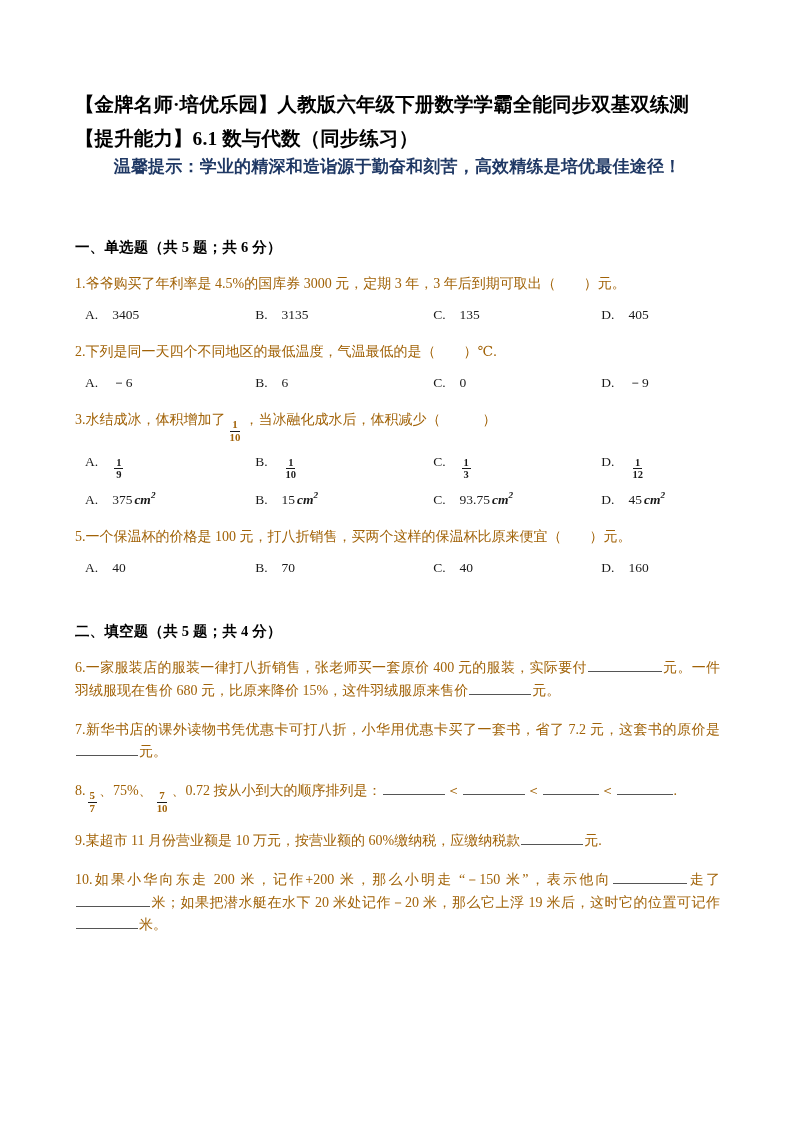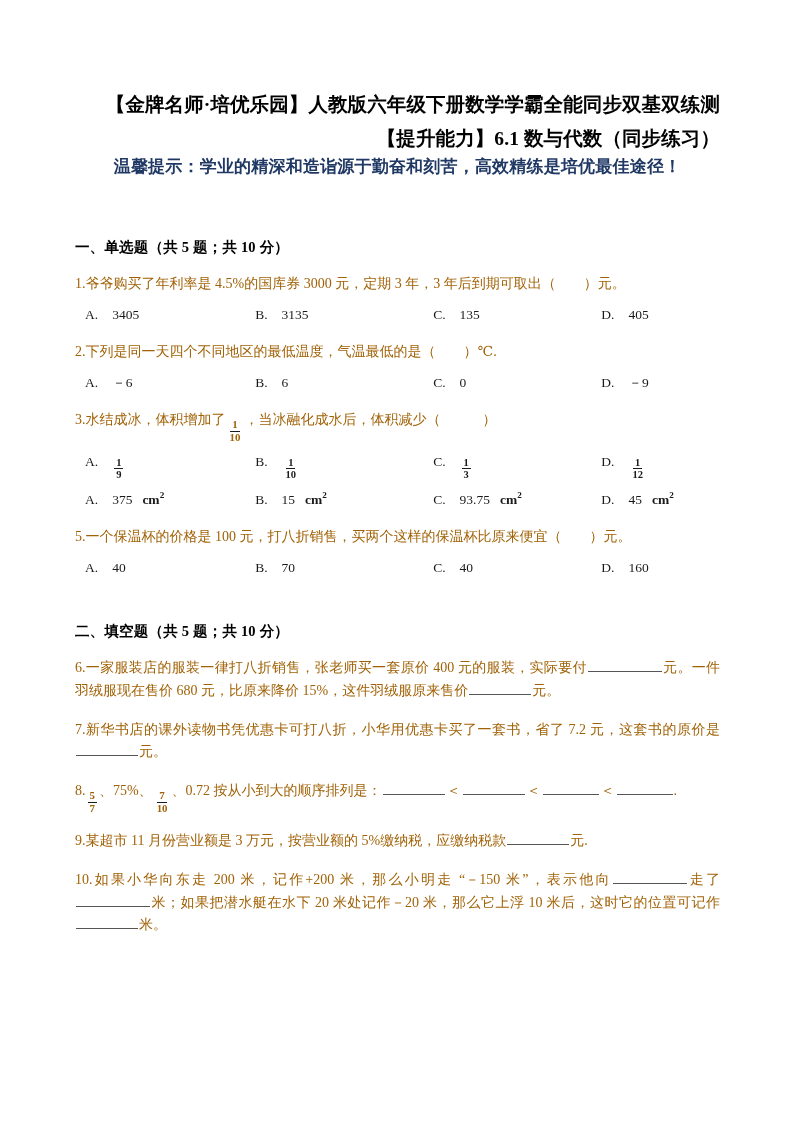--- a/index.html
+++ b/index.html
@@ -21,21 +21,21 @@
   }
   .content {
     position: absolute;
     left: 75px;
     top: 88px;
     width: 645px;
   }
 
   
   .doc-title {
-    text-align: right;
+    text-align: left;
     font-size: 19.5px;
     font-weight: bold;
     line-height: 1.72;
     letter-spacing: 0.1px;
     color: #000000;
     font-family: "Liberation Serif", "DejaVu Serif", serif;
   }
   .doc-title .line2 { display: block; }
   .doc-hint {
     text-align: center;
@@ -97,22 +97,23 @@
   }
   .frac .num {
     padding: 0 2px;
     border-bottom: 1px solid #1a1a1a;
   }
   .frac .den {
     padding: 0 2px;
   }
 
   .unit {
-    font-weight: bold;
-    margin-left: 10px;
+    font-style: italic;
+    font-weight: bold;
+    margin-left: 2px;
   }
   .unit sup { font-size: 0.68em; }
 
   
   .blank {
     display: inline-block;
     border-bottom: 1px solid #555;
     vertical-align: baseline;
     margin: 0 1px;
   }
@@ -129,21 +130,21 @@
 <div class="page">
   <div class="content">
 
     <div class="doc-title">
       <span>【金牌名师·培优乐园】人教版六年级下册数学学霸全能同步双基双练测</span>
       <span class="line2">【提升能力】6.1 数与代数（同步练习）</span>
     </div>
     <div class="doc-hint" style="color: rgb(31, 56, 100);">温馨提示：学业的精深和造诣源于勤奋和刻苦，高效精练是培优最佳途径！</div>
 
     <div class="section sec1-pos">
-      <div class="section-header">一、单选题（共 5 题；共 10 分）</div>
+      <div class="section-header">一、单选题（共 5 题；共 6 分）</div>
 
       <div class="question">
         <span>1.</span><span>爷爷购买了年利率是 4.5%的国库券 3000 元，定期 3 年，3 年后到期可取出（　　）元。</span>
       </div>
       <div class="options">
         <div class="opt opt-a">
           <span class="opt-letter">A.</span>
           <span class="opt-val">3405</span>
         </div>
         <div class="opt opt-b">
@@ -259,43 +260,43 @@
           <span class="opt-val">40</span>
         </div>
         <div class="opt opt-d">
           <span class="opt-letter">D.</span>
           <span class="opt-val">160</span>
         </div>
       </div>
     </div>
 
     <div class="section sec2-pos">
-      <div class="section-header">二、填空题（共 5 题；共 10 分）</div>
+      <div class="section-header">二、填空题（共 5 题；共 4 分）</div>
 
       <div class="question">
         <span>6.</span><span>一家服装店的服装一律打八折销售，张老师买一套原价 400 元的服装，实际要付</span><span class="blank blank-lg"></span><span>元。一件羽绒服现在售价 680 元，比原来降价 15%，这件羽绒服原来售价</span><span class="blank blank-md"></span><span>元。</span>
       </div>
 
       <div class="question">
         <span>7.</span><span>新华书店的课外读物书凭优惠卡可打八折，小华用优惠卡买了一套书，省了 7.2 元，这套书的原价是</span><span class="blank blank-md"></span><span>元。</span>
       </div>
 
       <div class="question">
         <span>8.</span><span class="frac">
             <span class="num">5</span>
             <span class="den">7</span>
           </span><span>、75%、</span><span class="frac">
             <span class="num">7</span>
             <span class="den">10</span>
           </span><span>、0.72 按从小到大的顺序排列是：</span><span class="nowrap"><span class="blank blank-md"></span><span class="lt">＜</span><span class="blank blank-md"></span><span class="lt">＜</span><span class="blank blank-sm"></span><span class="lt">＜</span><span class="blank blank-sm"></span><span>.</span></span>
       </div>
 
       <div class="question">
-        <span>9.</span><span>某超市 11 月份营业额是 3 万元，按营业额的 5%缴纳税，应缴纳税款</span><span class="blank blank-md"></span><span>元.</span>
-      </div>
-
-      <div class="question">
-        <span>10.</span><span>如果小华向东走 200 米，记作+200 米，那么小明走 “－150 米”，表示他向</span><span class="blank blank-lg"></span><span>走了</span><span class="blank blank-lg"></span><span>米；如果把潜水艇在水下 20 米处记作－20 米，那么它上浮 10 米后，这时它的位置可记作</span><span class="blank blank-md"></span><span>米。</span>
+        <span>9.</span><span>某超市 11 月份营业额是 10 万元，按营业额的 60%缴纳税，应缴纳税款</span><span class="blank blank-md"></span><span>元.</span>
+      </div>
+
+      <div class="question">
+        <span>10.</span><span>如果小华向东走 200 米，记作+200 米，那么小明走 “－150 米”，表示他向</span><span class="blank blank-lg"></span><span>走了</span><span class="blank blank-lg"></span><span>米；如果把潜水艇在水下 20 米处记作－20 米，那么它上浮 19 米后，这时它的位置可记作</span><span class="blank blank-md"></span><span>米。</span>
       </div>
     </div>
 
   </div>
 </div>
 
 </body></html>

